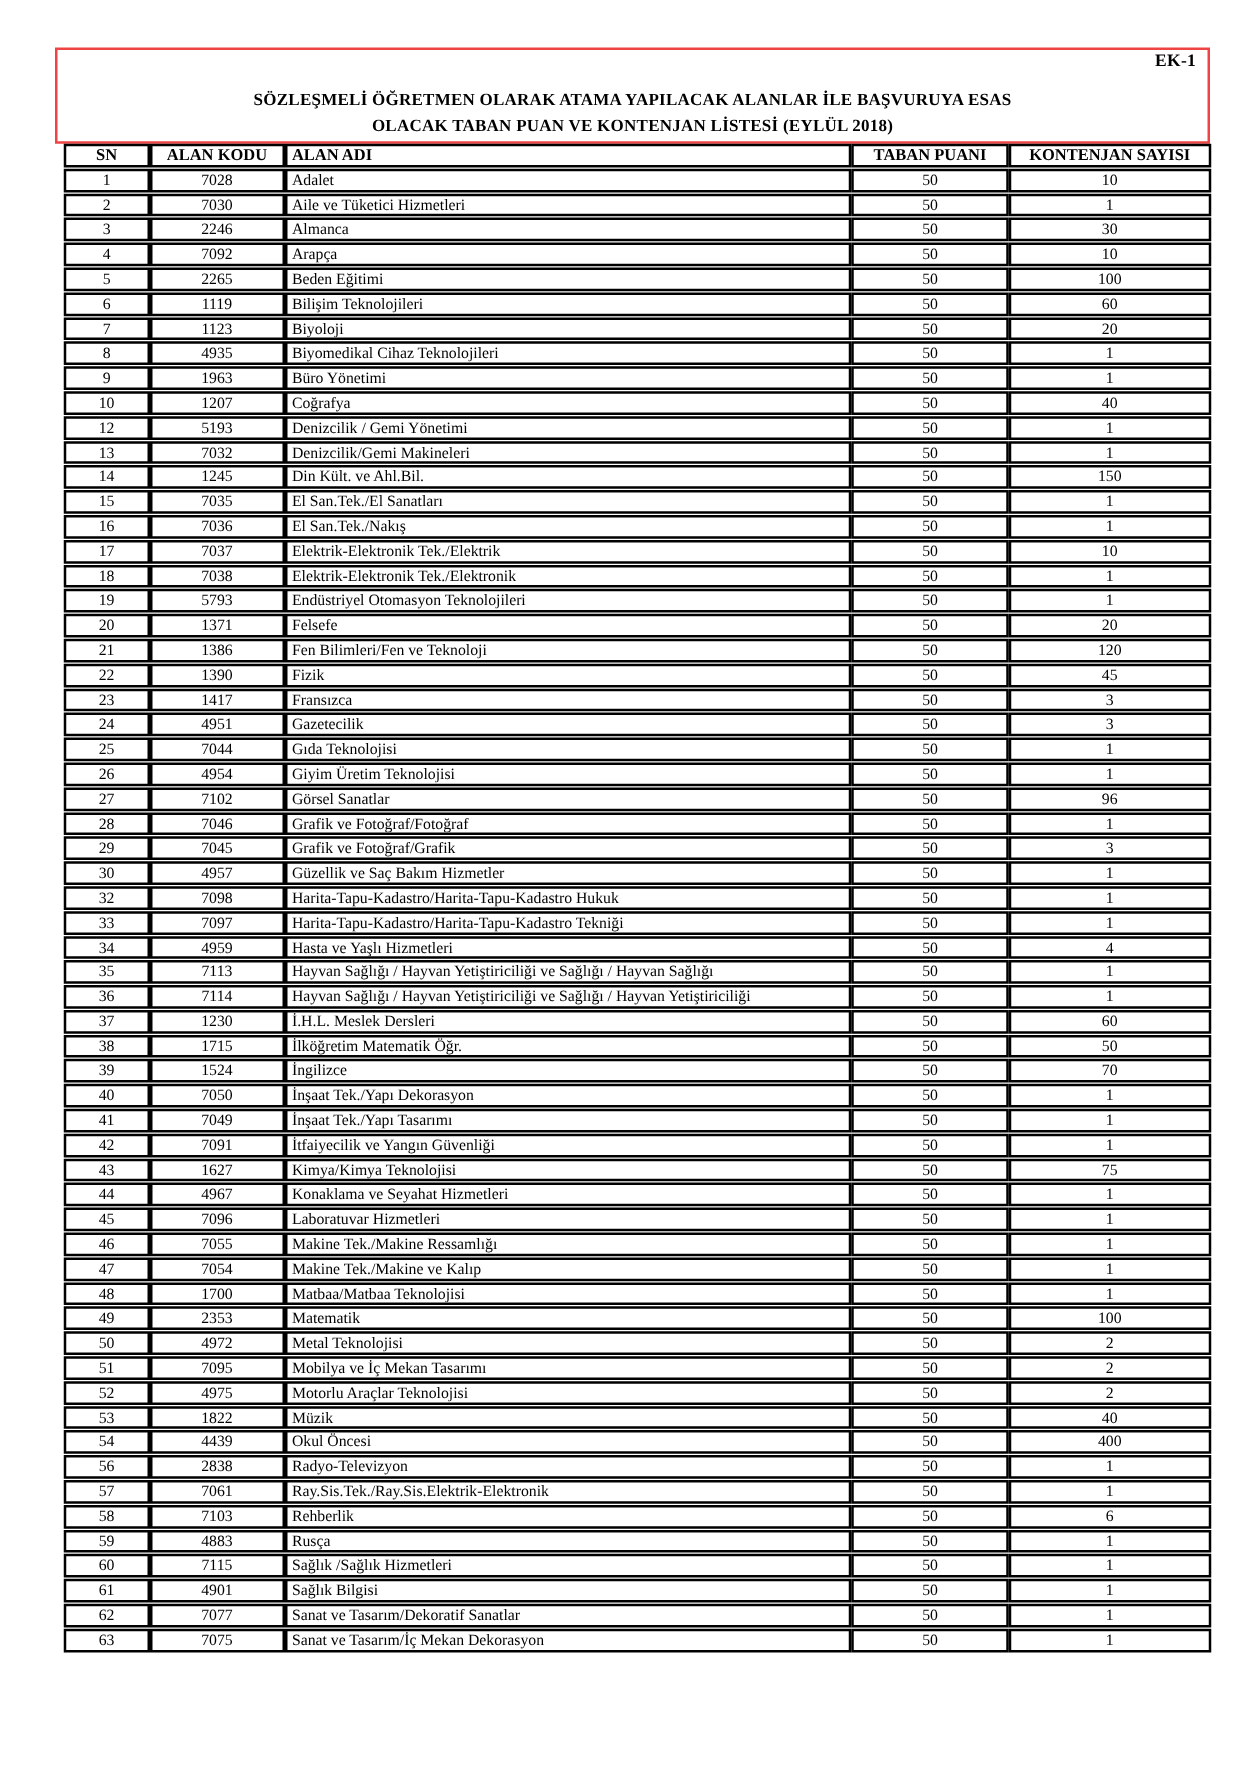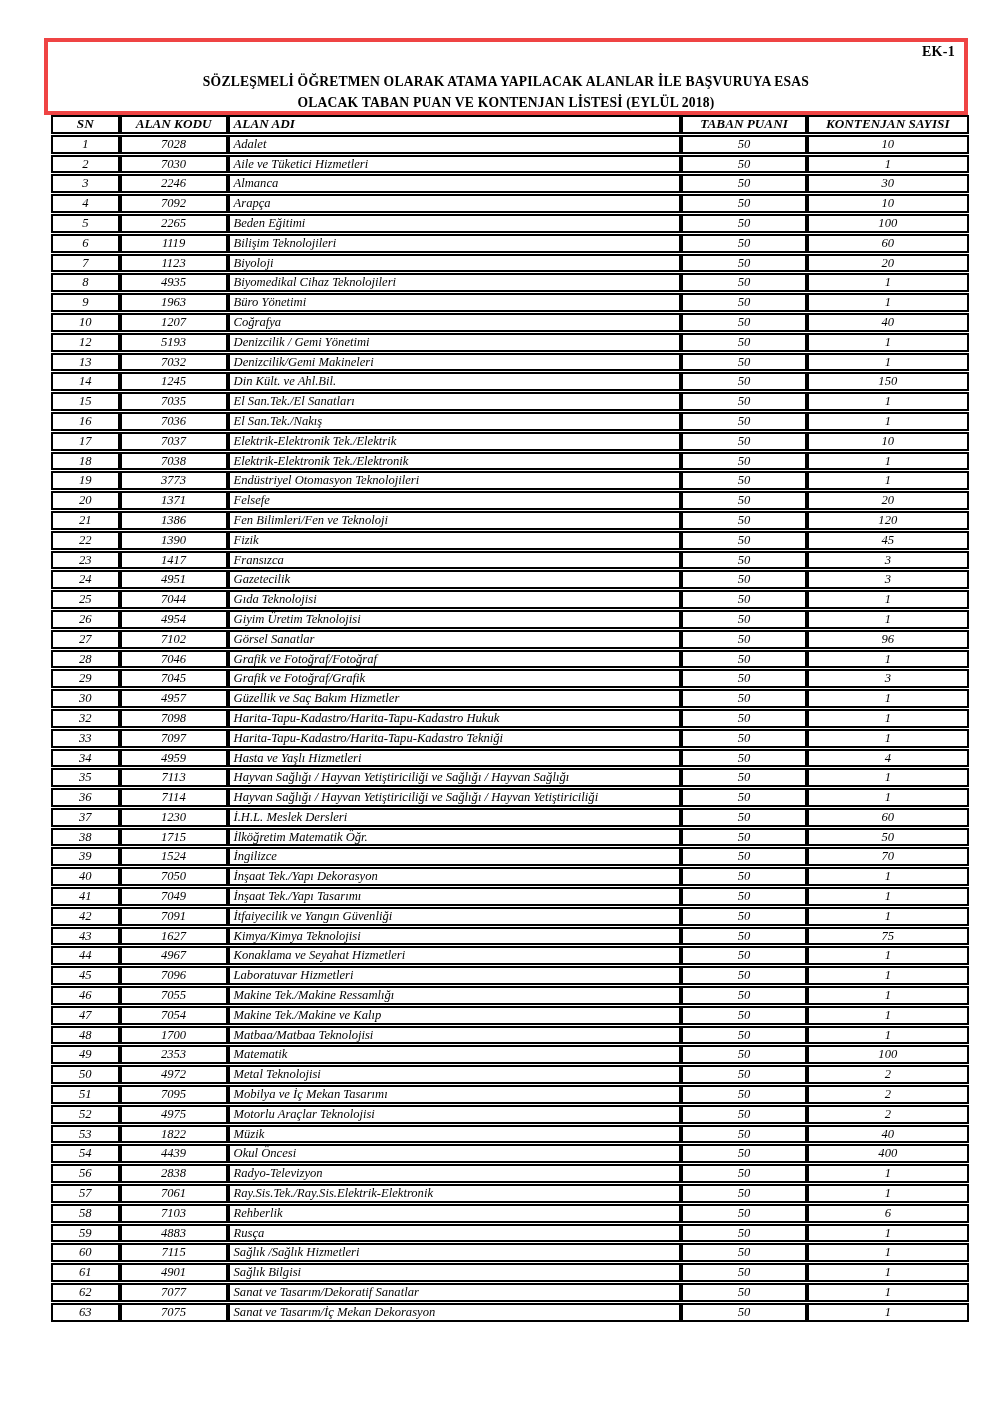--- a/index.html
+++ b/index.html
@@ -15,21 +15,21 @@
     color: #000;
     overflow: hidden;
   }
   
   .title-frame {
     position: absolute;
     left: 44px;
     top: 38px;
     width: 924px;
     height: 77px;
-    border: 4px solid #ef4444;
+    border: 2px solid #ef4444;
     box-sizing: border-box;
   }
   .ek-label {
     position: absolute;
     top: 2px;
     right: 9px;
     font-weight: bold;
     font-size: 14px;
     letter-spacing: 0.3px;
   }
@@ -44,21 +44,20 @@
   
   table.list {
     position: absolute;
     left: 51px;
     top: 114px;
     width: 918px;
     table-layout: fixed;
     border-collapse: separate;
     border-spacing: 0 1px;
     font-size: 12.6px;
-    font-style: italic;
   }
   table.list th, table.list td {
     border: 2px solid #000;
     height: 14.6px;
     line-height: 14.8px;
     padding: 0 2px;
     text-align: center;
     white-space: nowrap;
     overflow: hidden;
     font-weight: normal;
@@ -220,21 +219,21 @@
       </tr>
       <tr>
         <td>18</td>
         <td>7038</td>
         <td class="col-name">Elektrik-Elektronik Tek./Elektronik</td>
         <td>50</td>
         <td>1</td>
       </tr>
       <tr>
         <td>19</td>
-        <td>3773</td>
+        <td>5793</td>
         <td class="col-name">Endüstriyel Otomasyon Teknolojileri</td>
         <td>50</td>
         <td>1</td>
       </tr>
       <tr>
         <td>20</td>
         <td>1371</td>
         <td class="col-name">Felsefe</td>
         <td>50</td>
         <td>20</td>

